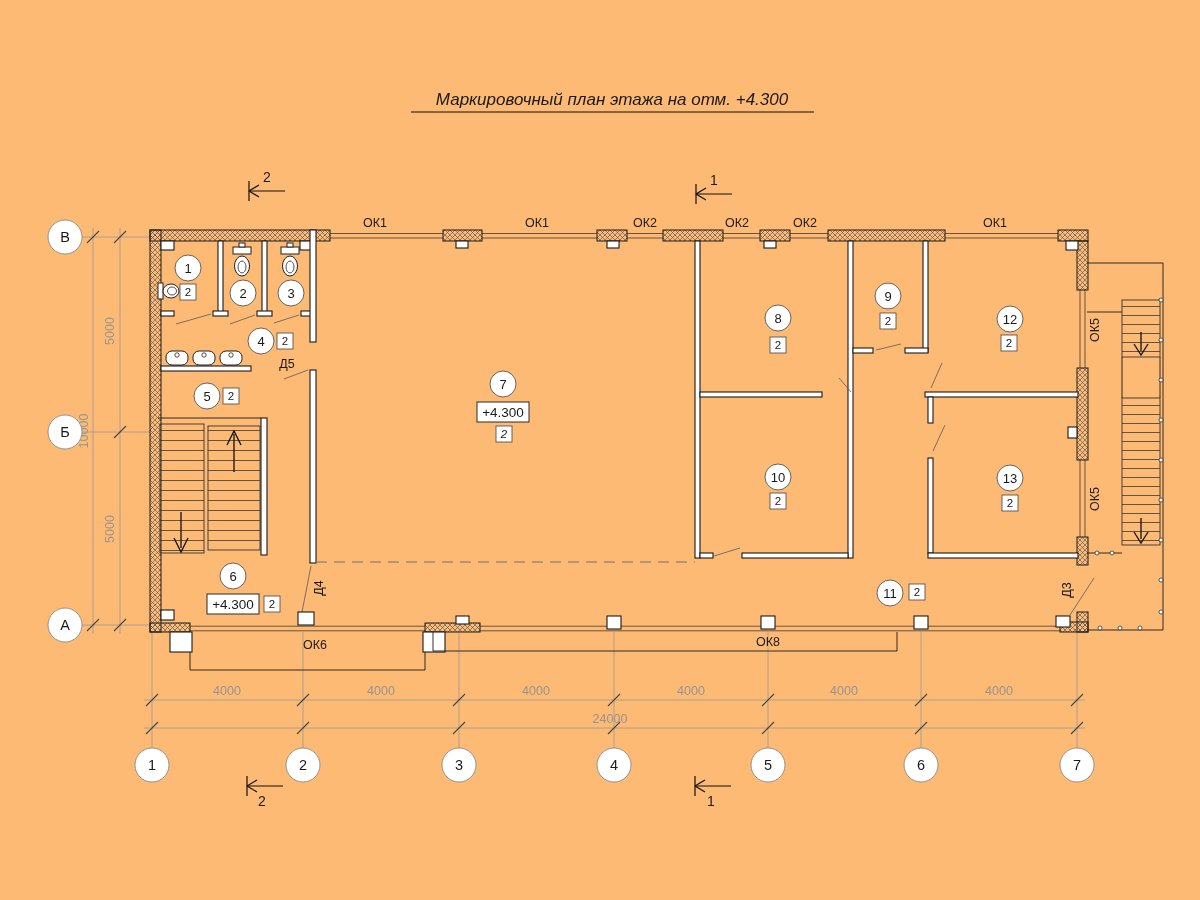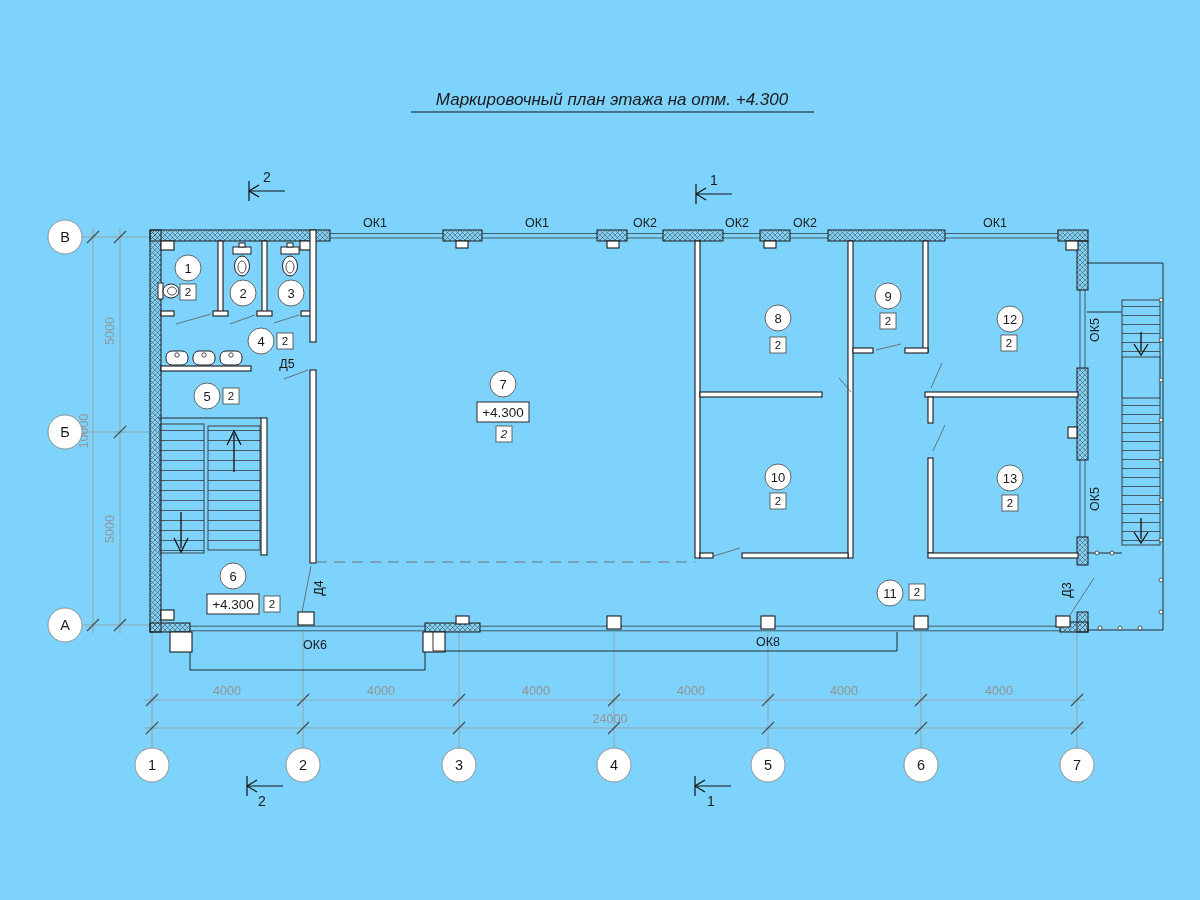--- a/index.html
+++ b/index.html
@@ -1,16 +1,16 @@
 <!DOCTYPE html>
 <html><head>
 <meta charset="utf-8">
 <style>
   html,body{margin:0;padding:0;background:#fff;}
-  .page{width:1200px;height:900px;background:#7dd3fc;position:relative;overflow:hidden;}
+  .page{width:1200px;height:900px;background:#fdba74;position:relative;overflow:hidden;}
   svg text{font-family:"Liberation Sans",sans-serif;fill:#1a1a1a;}
   .ctr{text-anchor:middle;}
   .title-t{font-size:17px;font-style:italic;}
   .dimtext{font-size:12.5px;fill:#949494;}
   .axtext{font-size:14.5px;}
   .num{font-size:13px;}
   .cat{font-size:11.5px;}
   .cat-i{font-size:11.5px;font-style:italic;}
   .lbl{font-size:12.5px;}
   .lvl{font-size:13.5px;}

